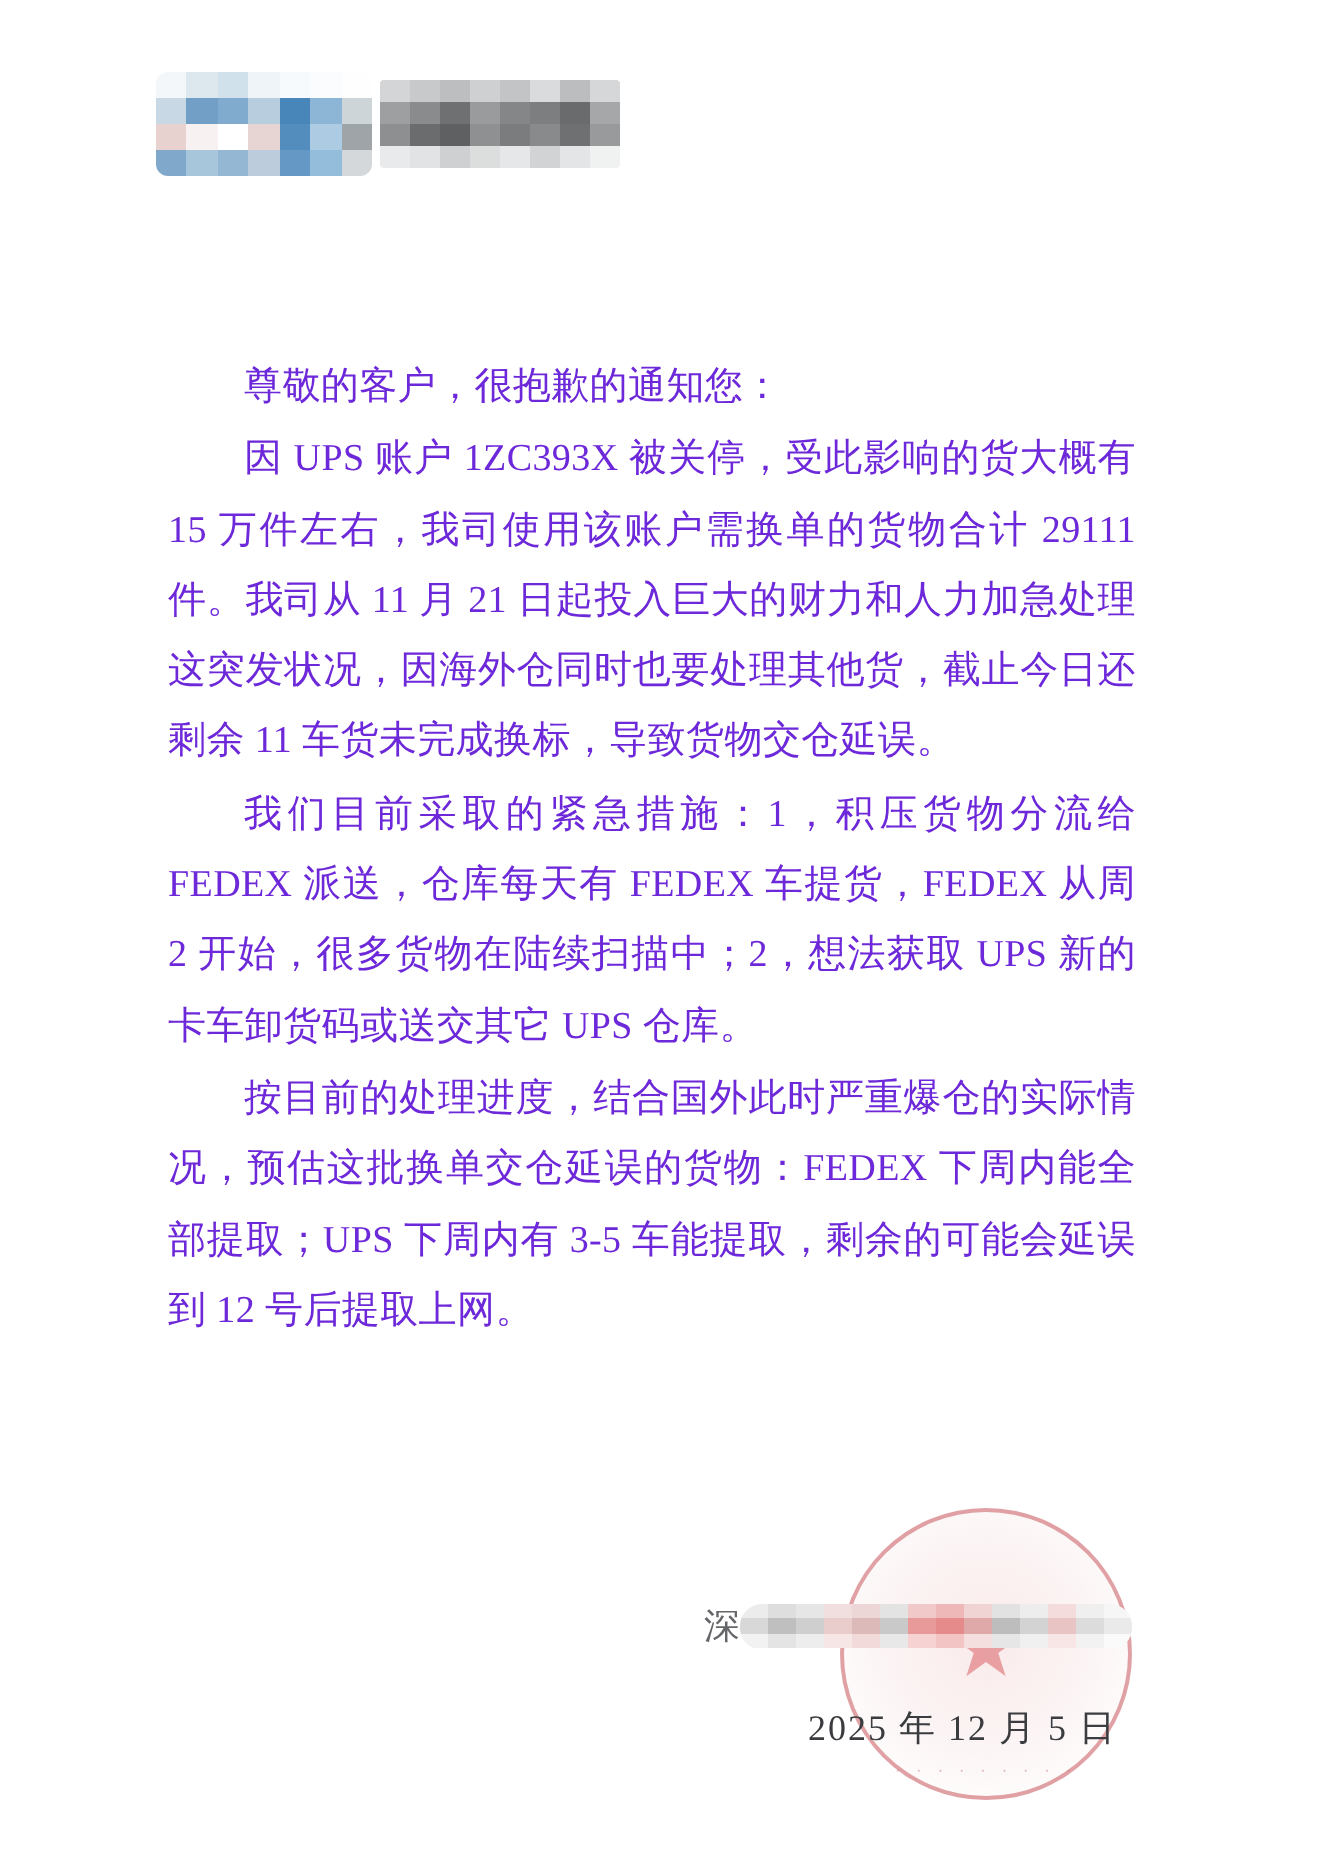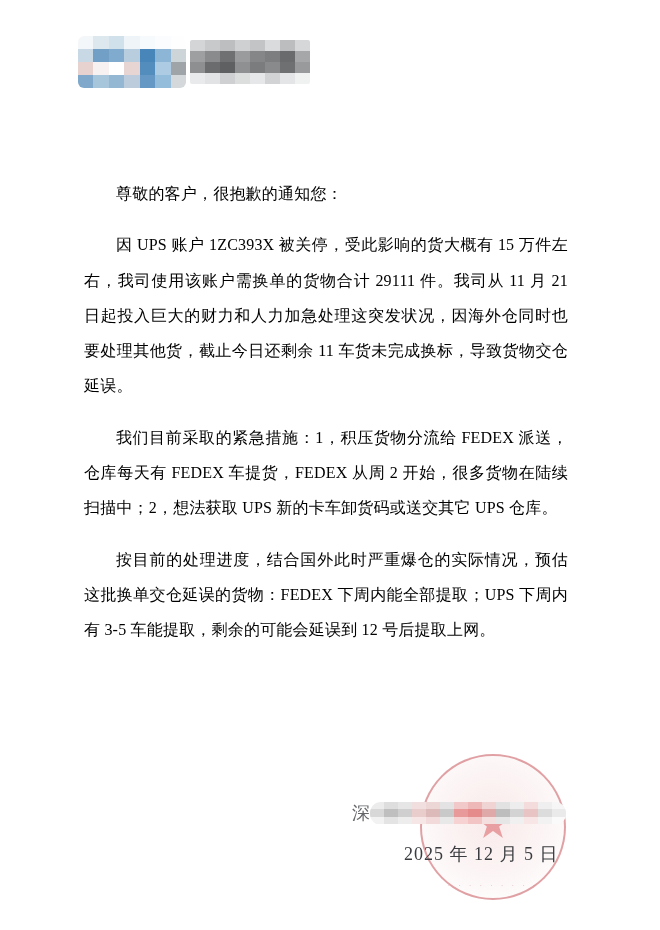--- a/index.html
+++ b/index.html
@@ -64,30 +64,30 @@
   }
 
   
   .body-block {
     position: absolute;
     left: 84px;
     top: 176px;
     width: 484px;
   }
   .para {
-    font-size: 16px;
+    font-size: 19px;
     line-height: 35.3px;
-    color: #000000;
+    color: #6d28d9;
     text-align: justify;
     text-align-last: left;
     text-justify: inter-ideograph;
     margin: 0 0 0 0;
     letter-spacing: 0.2px;
   }
-  .para + .para { margin-top: 16px; }
+  .para + .para { margin-top: 1px; }
   .indent { text-indent: 2em; }
 
   
   .sign-area {
     position: absolute;
     left: 352px;
     top: 752px;
     width: 260px;
     height: 160px;
   }
@@ -146,21 +146,21 @@
     display: grid;
     grid-template-columns: repeat(14, 1fr);
     grid-template-rows: repeat(3, 1fr);
     overflow: hidden;
     border-radius: 11px;
   }
   .sign-mosaic i { display: block; }
   .sign-date {
     position: absolute;
     left: 52px;
-    top: 90px;
+    top: 100px;
     font-size: 18px;
     color: #3a3c3f;
     letter-spacing: 1px;
     white-space: nowrap;
     text-align: right;
   }
 </style>
 </head>
 <body>
 

